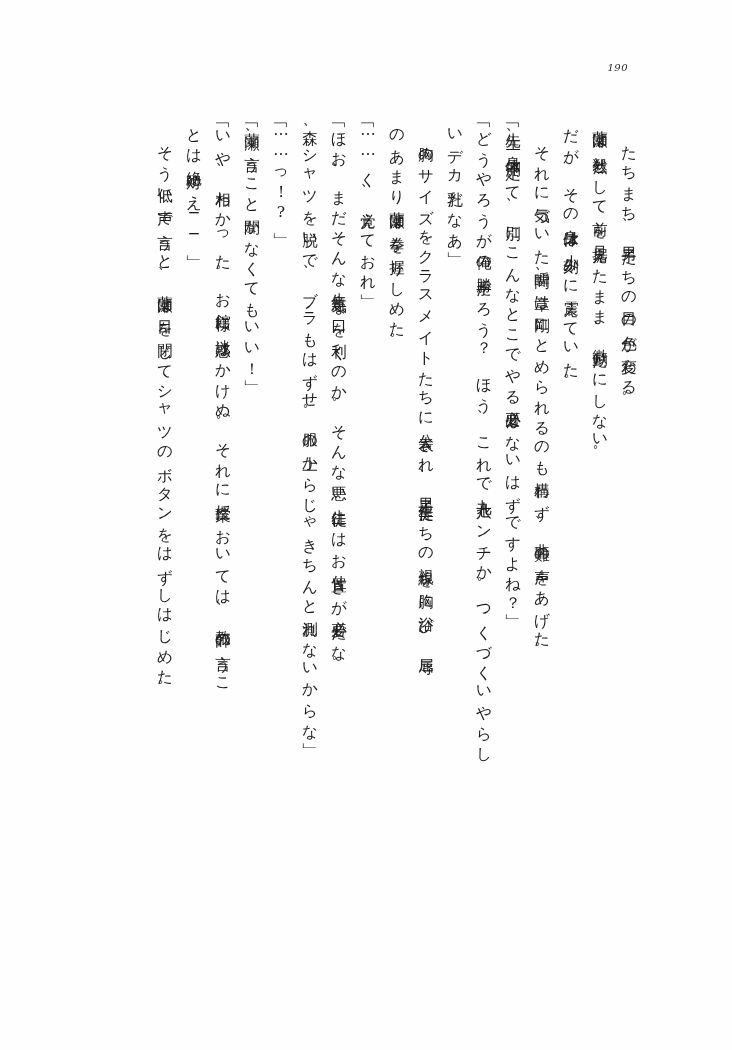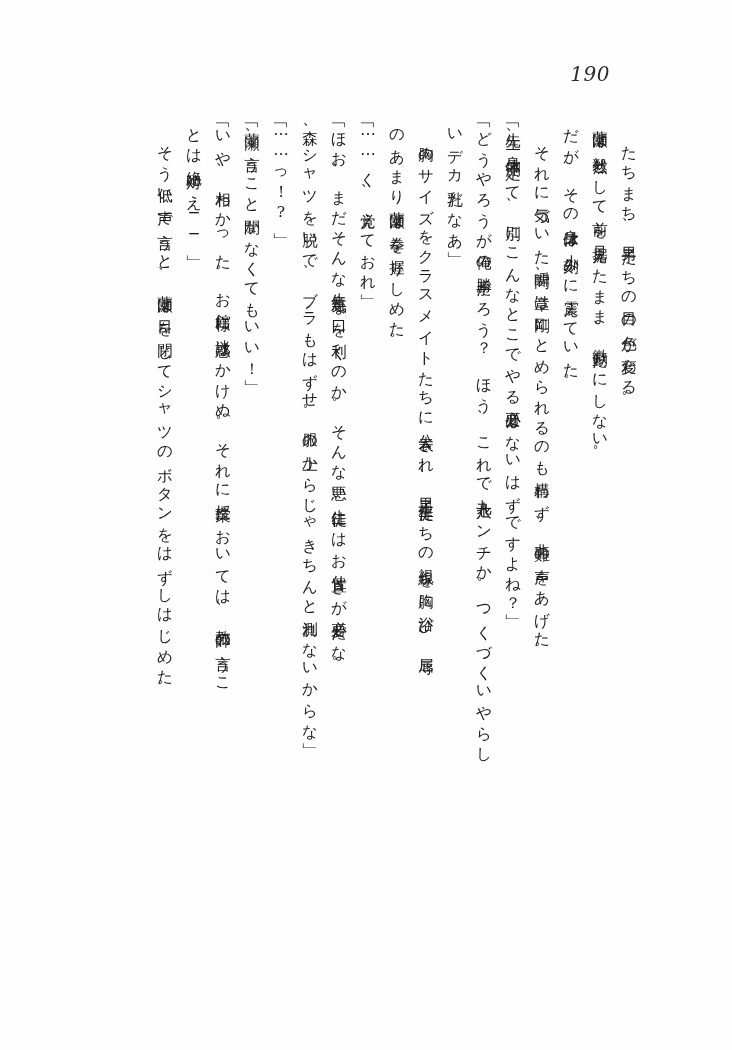--- a/index.html
+++ b/index.html
@@ -19,22 +19,22 @@
     position: absolute;
     left: 0;
     top: 0;
     width: 732px;
     height: 1050px;
     background: #fefefe;
   }
   .page-number {
     position: absolute;
     top: 62px;
-    right: 122px;
-    font-size: 20px;
+    right: 104px;
+    font-size: 10px;
     font-style: italic;
     font-family: "DejaVu Serif", "Liberation Serif", serif;
     color: #2b2b2b;
     letter-spacing: 0.5px;
   }
   .text-block {
     position: absolute;
     top: 118px;
     left: 88px;
     right: 96px;

